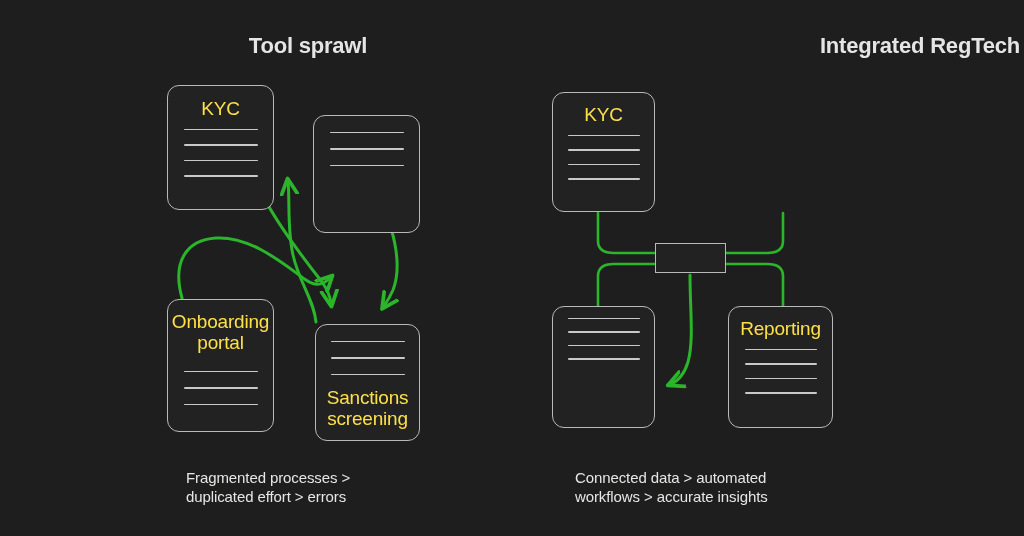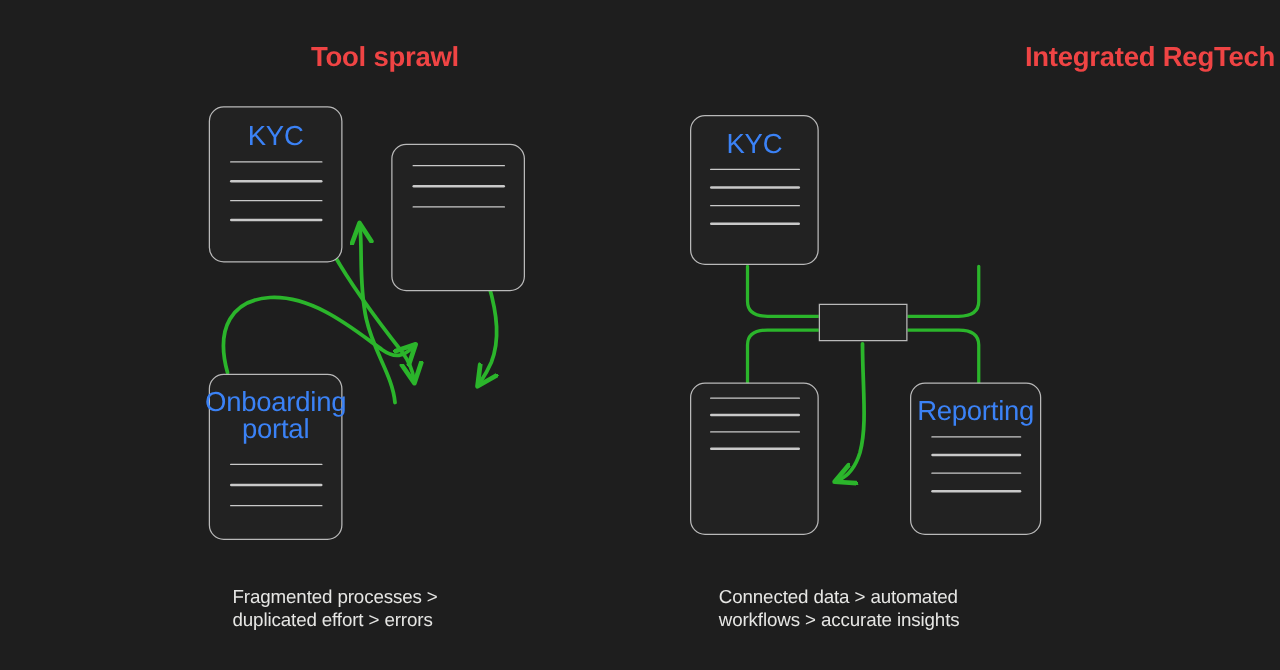--- a/index.html
+++ b/index.html
@@ -16,21 +16,21 @@
   }
   #canvas {
     position: relative;
     width: 1024px;
     height: 536px;
     background: #1e1e1e;
   }
   .panel-title {
     position: absolute;
     text-align: center;
-    color: #ef4444;
+    color: #e5e5e5;
     font-size: 22px;
     font-weight: bold;
     letter-spacing: -0.2px;
     white-space: nowrap;
   }
   #title-left  { left: 0;   top: 33px; width: 616px; }
   #title-right { left: 408px; top: 33px; width: 1024px; }
 
   
   .card {
@@ -40,22 +40,22 @@
     border-radius: 12px;
     background: #222222;
     display: flex;
     flex-direction: column;
     align-items: center;
     z-index: 3;
   }
   .card.text-top    { justify-content: flex-start; }
   .card.text-bottom { justify-content: flex-start; }
   .card-label {
-    color: #3b82f6;
-    font-size: 22px;
+    color: #fde047;
+    font-size: 19px;
     line-height: 21px;
     text-align: center;
     white-space: pre-line;
     letter-spacing: -0.2px;
   }
   .lines {
     width: 100%;
     display: flex;
     flex-direction: column;
     align-items: center;
@@ -165,20 +165,29 @@
   <div class="card text-top" style="left:167px; top:299px; width:107px; height:133px; padding-top:11px;">
     <div class="card-label" style="margin-bottom:18px;">Onboarding
 portal</div>
     <div class="lines">
       <div class="line" style="width:74px; margin-bottom:15px;"></div>
       <div class="line" style="width:74px; margin-bottom:15px;"></div>
       <div class="line" style="width:74px;"></div>
     </div>
   </div>
 
+  <div class="card text-bottom" style="left:315px; top:324px; width:105px; height:117px; padding-top:16px;">
+    <div class="lines">
+      <div class="line" style="width:74px; margin-bottom:15px;"></div>
+      <div class="line" style="width:74px; margin-bottom:15px;"></div>
+      <div class="line" style="width:74px; margin-bottom:12px;"></div>
+    </div>
+    <div class="card-label">Sanctions
+screening</div>
+  </div>
 
   <svg class="flow" id="flow-right" viewBox="0 0 1024 536">
 
     <path class="fl-thin" d="M598,213 L598,241 C598,251 606,253 614,253 L660,253"></path>
 
     <path class="fl-thin" d="M783,213 L783,241 C783,251 775,253 767,253 L722,253"></path>
 
     <path class="fl-thin" d="M660,264 L614,264 C606,264 598,266 598,276 L598,306"></path>
 
     <path class="fl-thin" d="M722,264 L767,264 C775,264 783,266 783,276 L783,306"></path>

